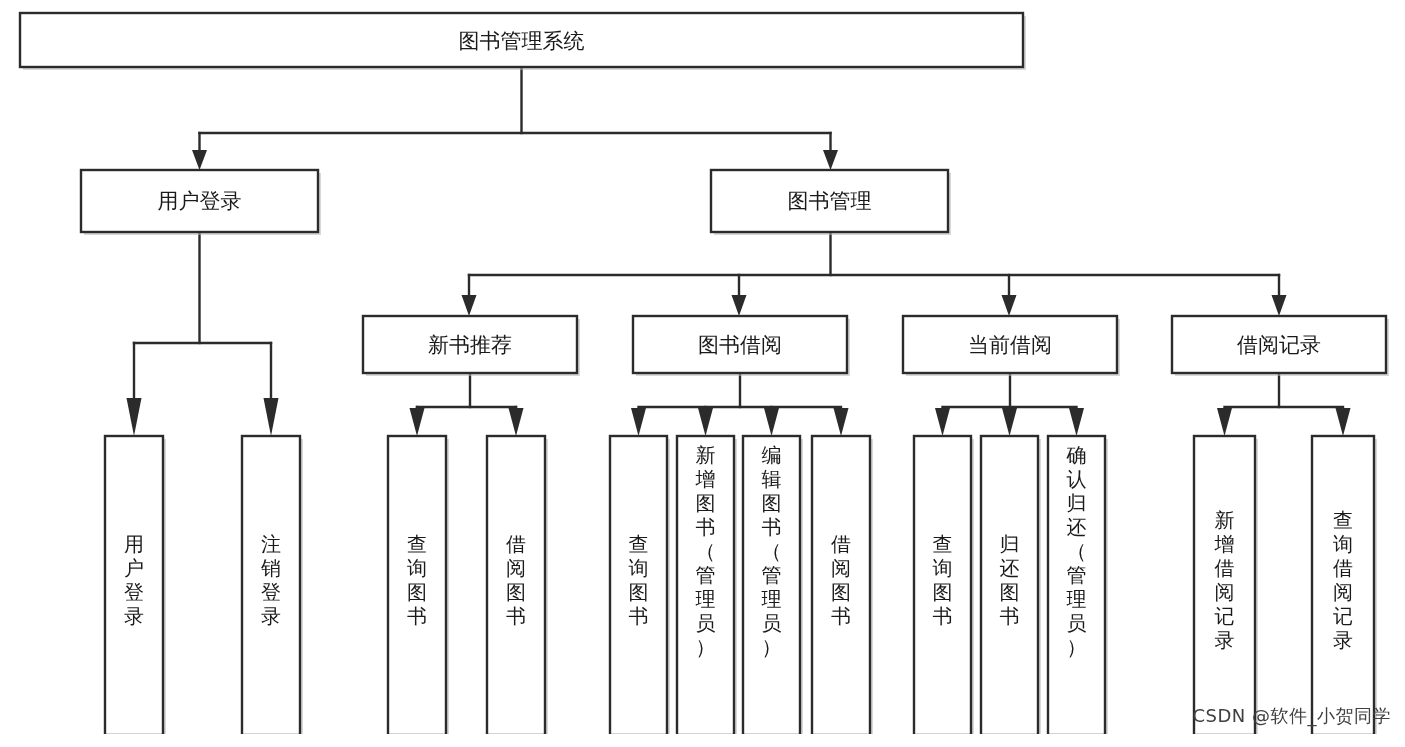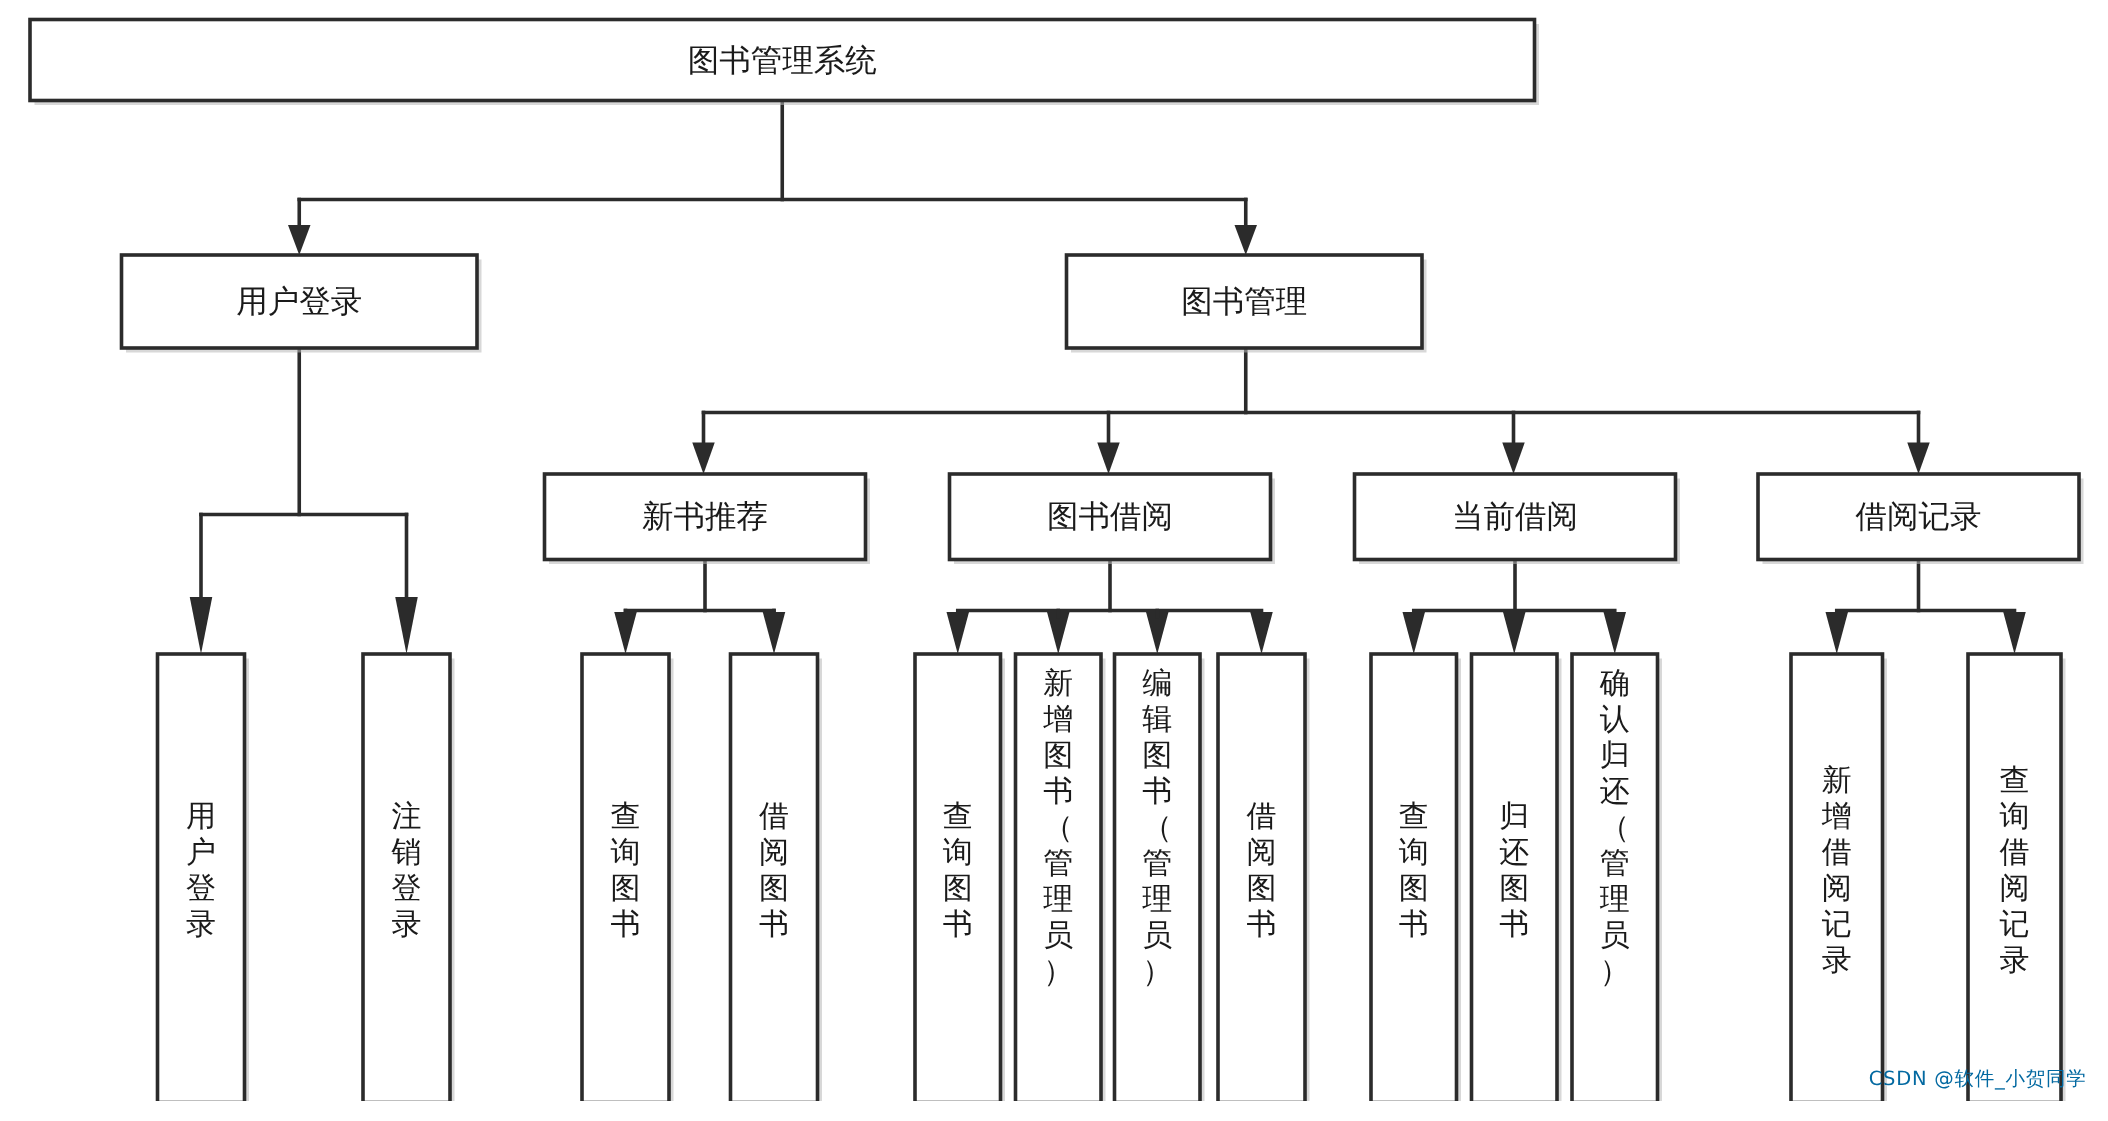--- a/index.html
+++ b/index.html
@@ -57,22 +57,22 @@
     fill: #1a1a1a;
     font-family: "DejaVu Sans", "Liberation Sans", sans-serif;
     font-size: 20px;
     text-anchor: middle;
   }
   .watermark {
     position: absolute;
     right: 14px;
     bottom: 6px;
     font-family: "DejaVu Sans", "Liberation Sans", sans-serif;
-    font-size: 13px;
-    color: #0369a1;
+    font-size: 18px;
+    color: #404040;
     letter-spacing: 0.5px;
     white-space: nowrap;
     user-select: none;
     pointer-events: none;
   }
 </style>
 </head>
 <body>
 
 <div id="diagram-root">

